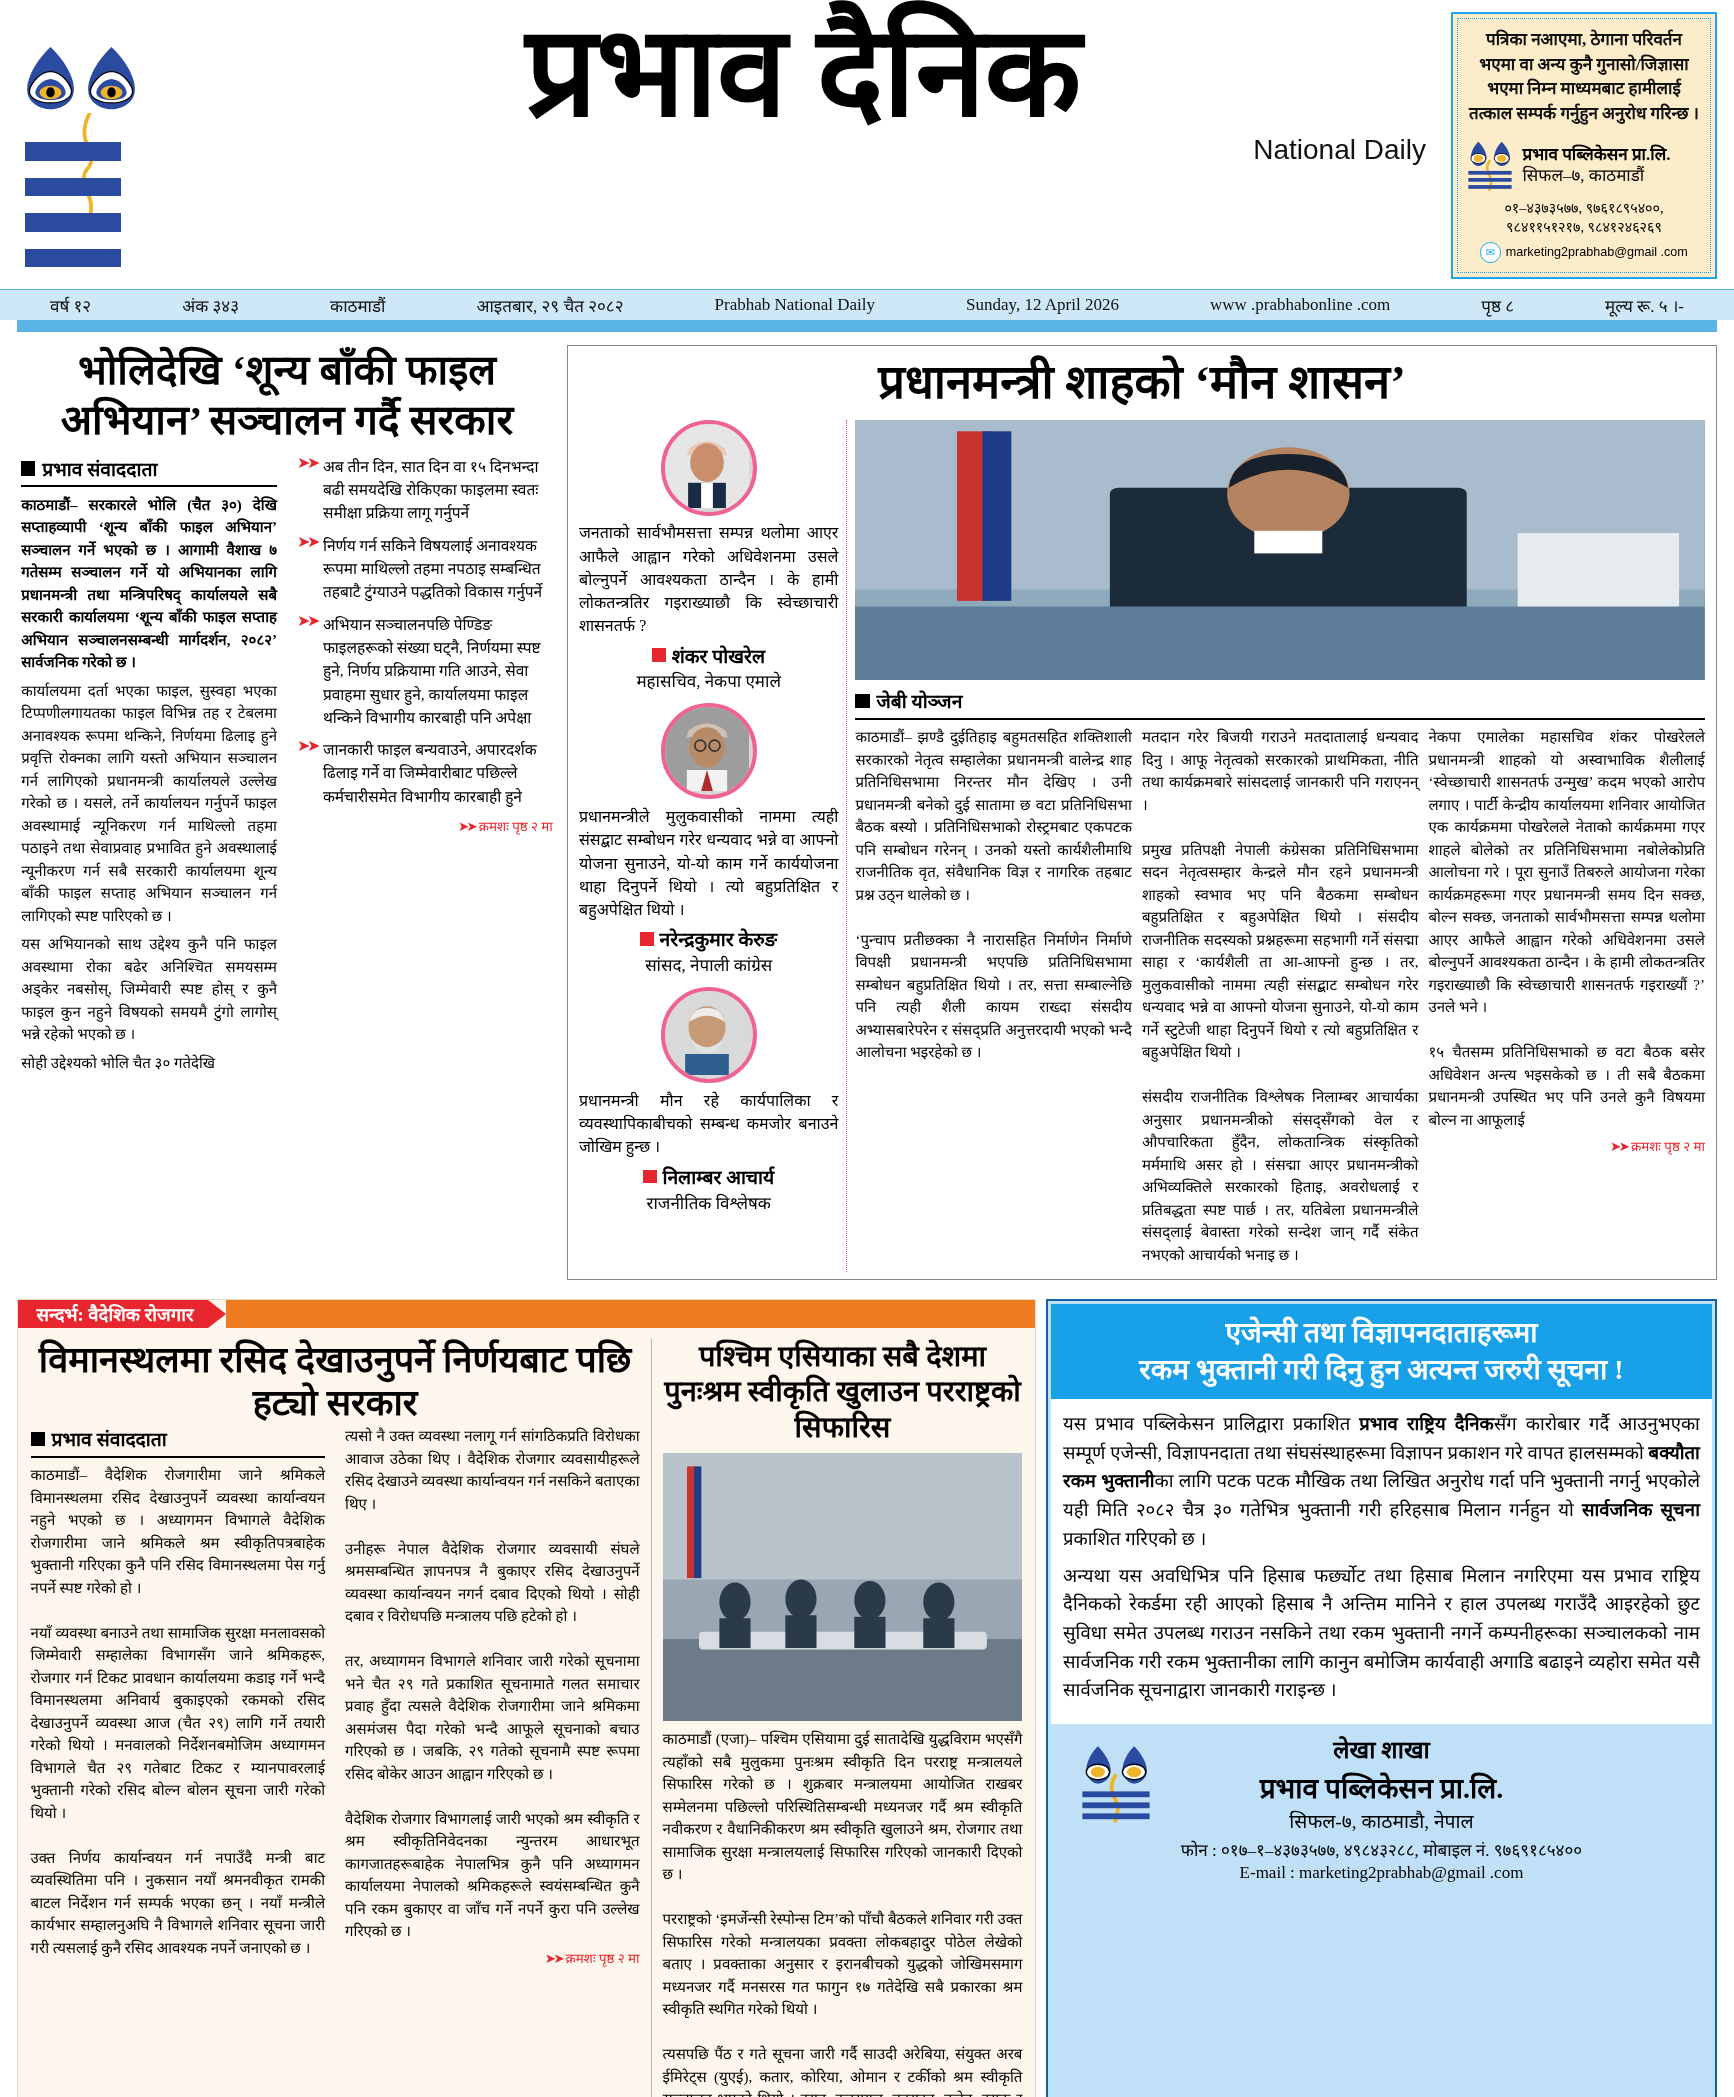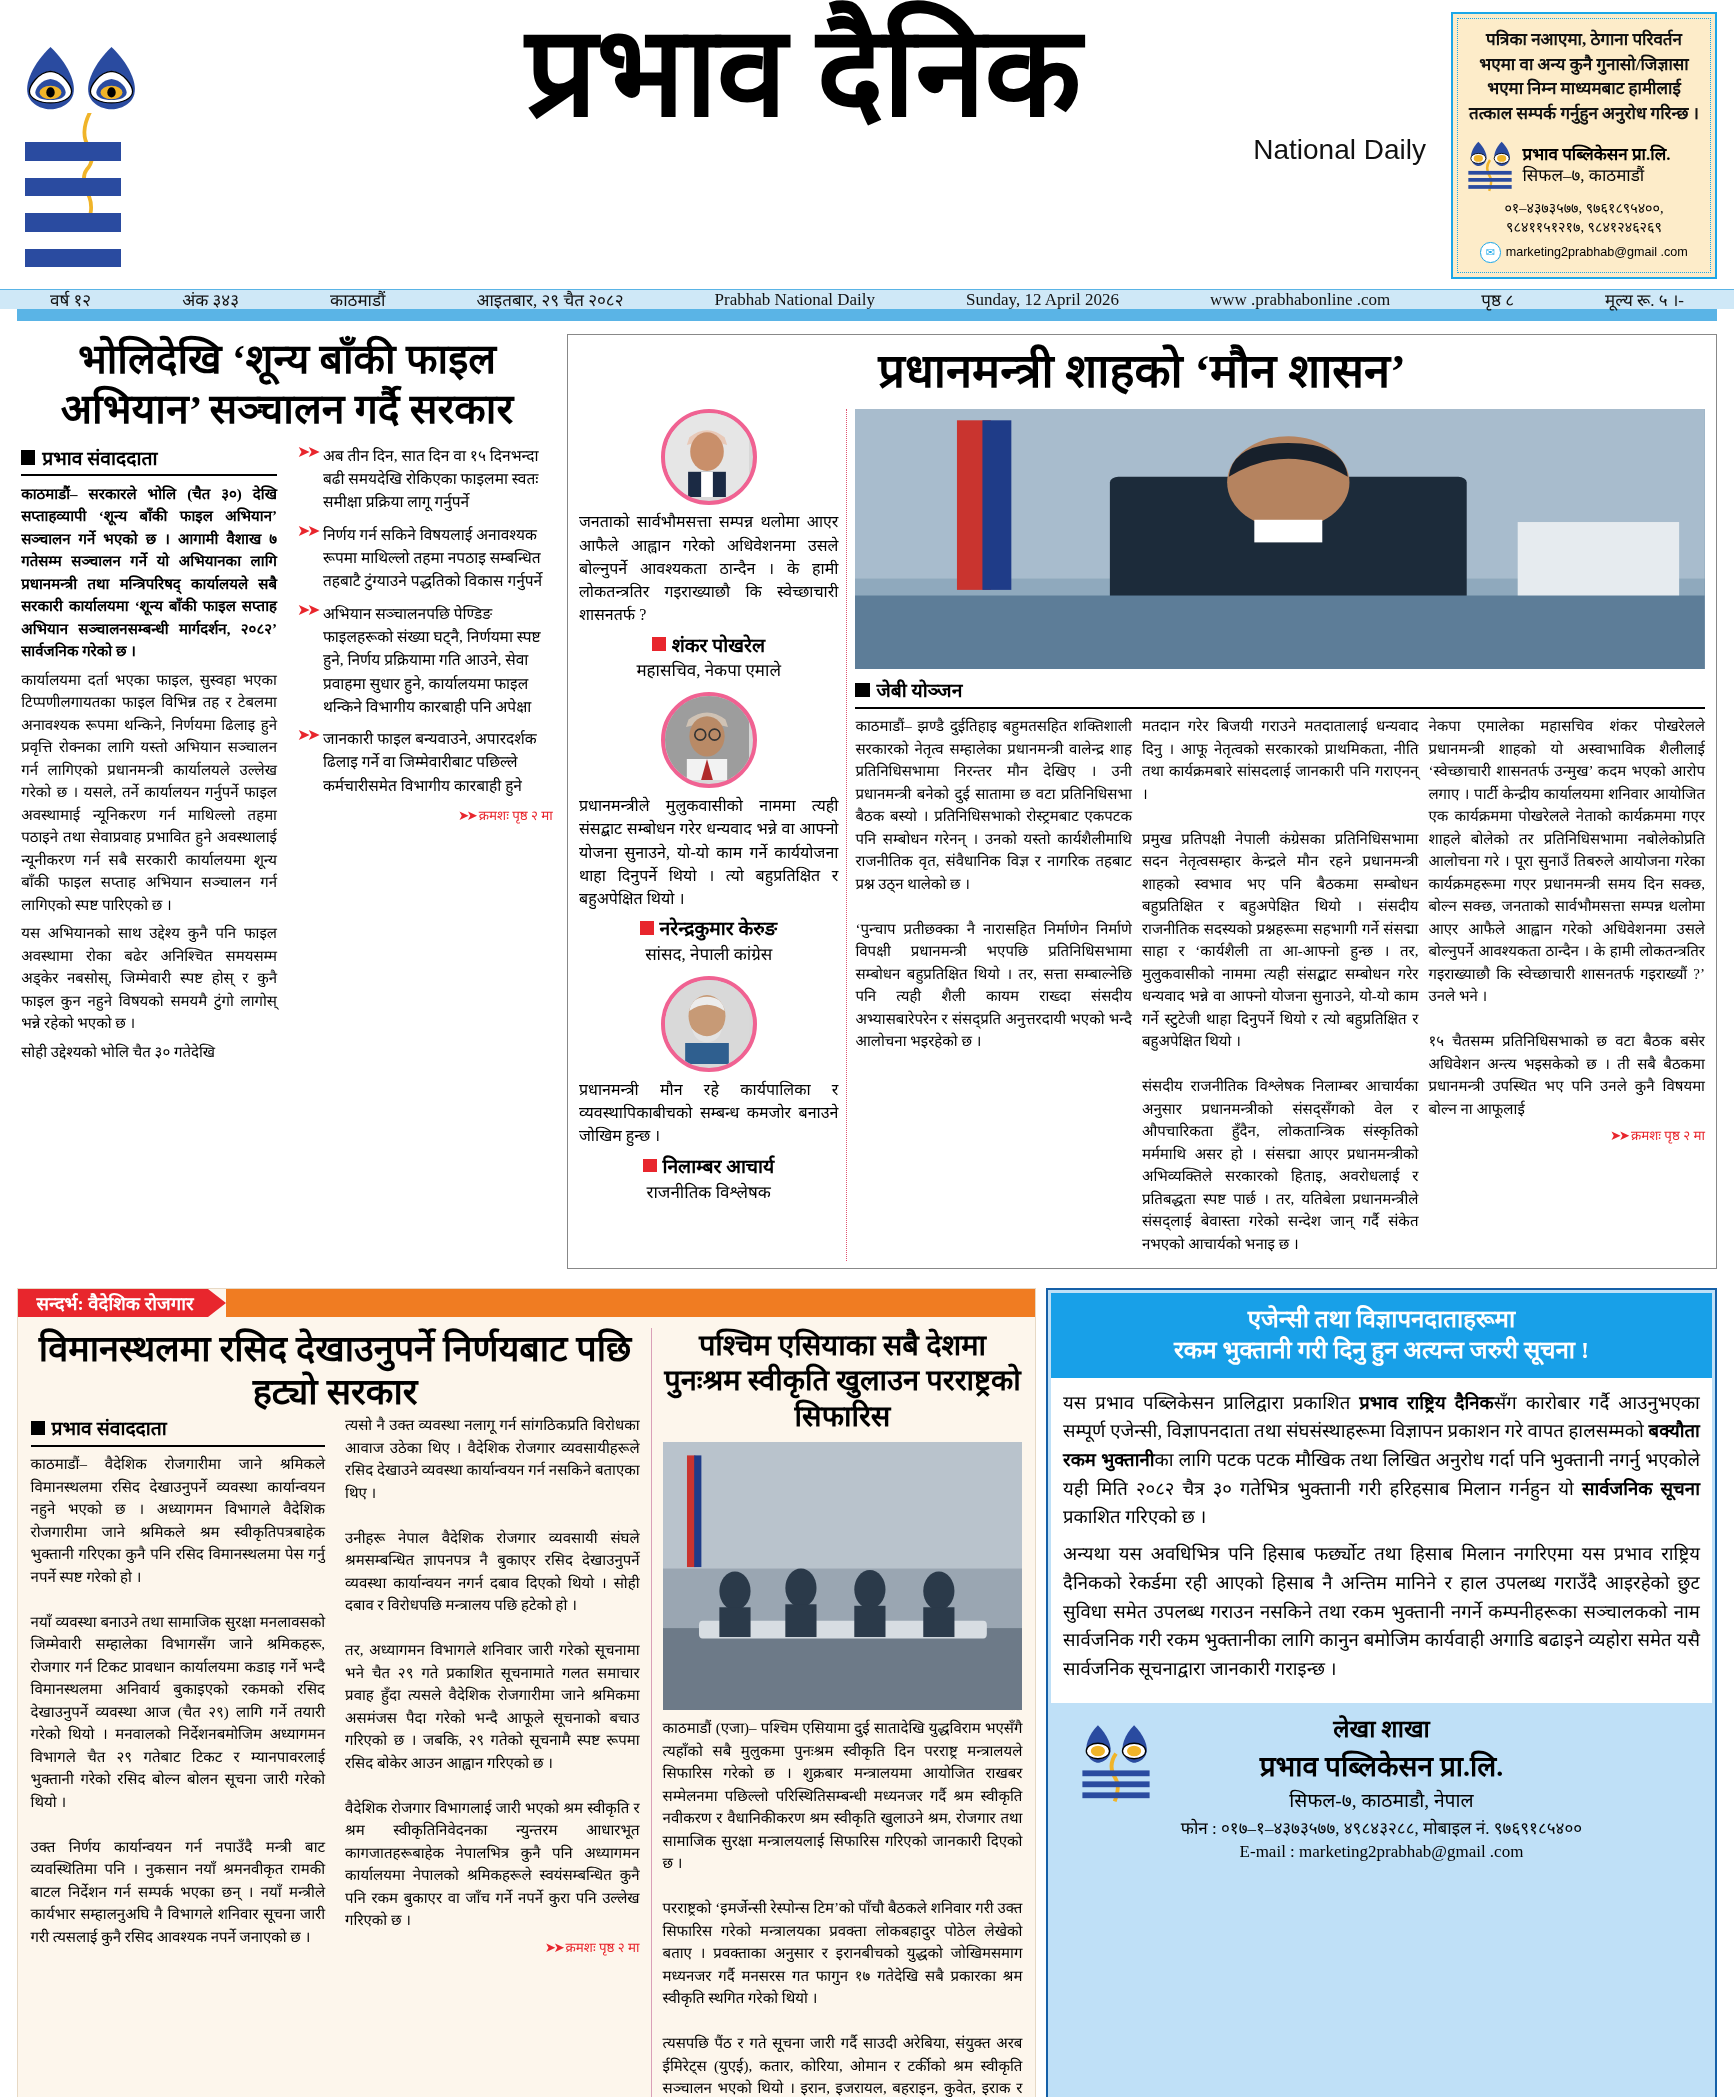--- a/index.html
+++ b/index.html
@@ -25,21 +25,21 @@
   .notice-inner{border:1.3px dotted #1ba7e8;padding:9.2px 6.7px;box-sizing:border-box;height:100%;}
   .notice-text{font-size:17px;line-height:1.45;text-align:center;color:#111;font-family:"Liberation Serif",serif;font-weight:600;}
   .notice-pub{display:flex;align-items:center;gap:7.6px;margin-top:11px;}
   .notice-logo{width:50px;height:55px;position:relative;flex:0 0 auto;}
   .notice-pub-text{font-size:17px;line-height:1.25;font-weight:bold;font-family:"Liberation Serif",serif;}
   .notice-phones{text-align:center;font-size:14.3px;line-height:1.35;margin-top:5.9px;font-family:"Liberation Serif",serif;}
   .notice-email{display:flex;align-items:center;justify-content:center;gap:5px;margin-top:5px;font-size:12.6px;}
   .mailicon{width:18.5px;height:18.5px;border-radius:50%;background:#fff;border:1.3px solid #1ba7e8;display:flex;align-items:center;justify-content:center;color:#1ba7e8;font-size:11px;}
 
   
-  .infobar{background:#cfe8f7;border-top:1.3px solid #5ab4e6;height:20px;display:flex;align-items:center;padding:0 50px;box-sizing:border-box;}
+  .infobar{background:#cfe8f7;border-top:1.3px solid #5ab4e6;height:31px;display:flex;align-items:center;padding:0 50px;box-sizing:border-box;}
   .infobar span{font-size:17px;font-family:"Liberation Serif",serif;color:#111;white-space:nowrap;}
   .infobar .gap{flex:1;}
   .infobar-strip{height:11.7px;background:#5ab4e6;margin:0 17px;}
 
   
   .top-section{display:flex;padding:4px 17px;box-sizing:border-box;margin-top:9.2px;gap:0;}
   .left-lead{width:545px;flex:0 0 auto;padding:0 9.2px 0 4.2px;box-sizing:border-box;}
   .lead-headline{font-family:"Liberation Serif",serif;font-weight:bold;font-size:41px;line-height:1.22;text-align:center;margin-bottom:10px;}
   .byline{display:flex;align-items:center;gap:6.7px;border-bottom:2.1px solid #000;padding-bottom:3.4px;margin-bottom:6.7px;}
   .byline .sq{width:14.3px;height:14.3px;background:#000;flex:0 0 auto;}
@@ -80,21 +80,21 @@
   .mid-body{display:flex;padding:11px 12.6px 0 12.6px;box-sizing:border-box;gap:11px;}
   .mid-col-a{width:621px;flex:0 0 auto;border-right:0.8px solid #d9a0b8;padding-right:11px;box-sizing:border-box;}
   .mid-col-b{flex:1;min-width:0;}
   .mid-headline{font-family:"Liberation Serif",serif;font-weight:bold;font-size:36px;line-height:1.2;text-align:center;}
   .mid-sub{font-family:"Liberation Serif",serif;font-size:21px;line-height:1.3;text-align:center;margin-top:7.6px;margin-bottom:9.2px;}
   .mid-headline-b{font-family:"Liberation Serif",serif;font-weight:bold;font-size:29px;line-height:1.22;text-align:center;margin-bottom:7.6px;}
   .mid-photo{width:100%;height:268px;background:linear-gradient(160deg,#b6bfc9 0%,#7d8894 100%);position:relative;overflow:hidden;margin-bottom:7.6px;}
 
   .mid-right{flex:1;border:2.5px solid #1560a8;background:#bfe0f7;padding:3.4px;box-sizing:border-box;}
   .notice-head{background:#18a0e8;padding:11px 8.4px;text-align:center;}
-  .notice-head div{color:#fff;font-family:"Liberation Serif",serif;font-weight:bold;font-size:24px;line-height:1.3;}
+  .notice-head div{color:#fff;font-family:"Liberation Serif",serif;font-weight:bold;font-size:28px;line-height:1.3;}
   .notice-body{background:#fff;padding:11px 11.7px;box-sizing:border-box;}
   .notice-body p{font-family:"Liberation Serif",serif;font-size:18.5px;line-height:1.55;text-align:justify;margin:0 0 8.4px 0;}
   .notice-body b{font-weight:bold;}
   .notice-foot{background:#bfe0f7;text-align:center;padding:7.6px 4.2px 10px 4.2px;position:relative;}
   .notice-foot .lekha{font-family:"Liberation Serif",serif;font-weight:bold;font-size:24px;}
   .notice-foot .comp{font-family:"Liberation Serif",serif;font-weight:bold;font-size:28px;margin-top:2.5px;}
   .notice-foot .addr{font-family:"Liberation Serif",serif;font-size:19.3px;margin-top:1.7px;}
   .notice-foot .ph{font-family:"Liberation Serif",serif;font-size:17px;margin-top:3.4px;}
   .notice-foot .em{font-family:"Liberation Serif",serif;font-size:17px;margin-top:2.5px;}
   .foot-logo{position:absolute;left:25px;top:17px;width:80px;height:84px;}

